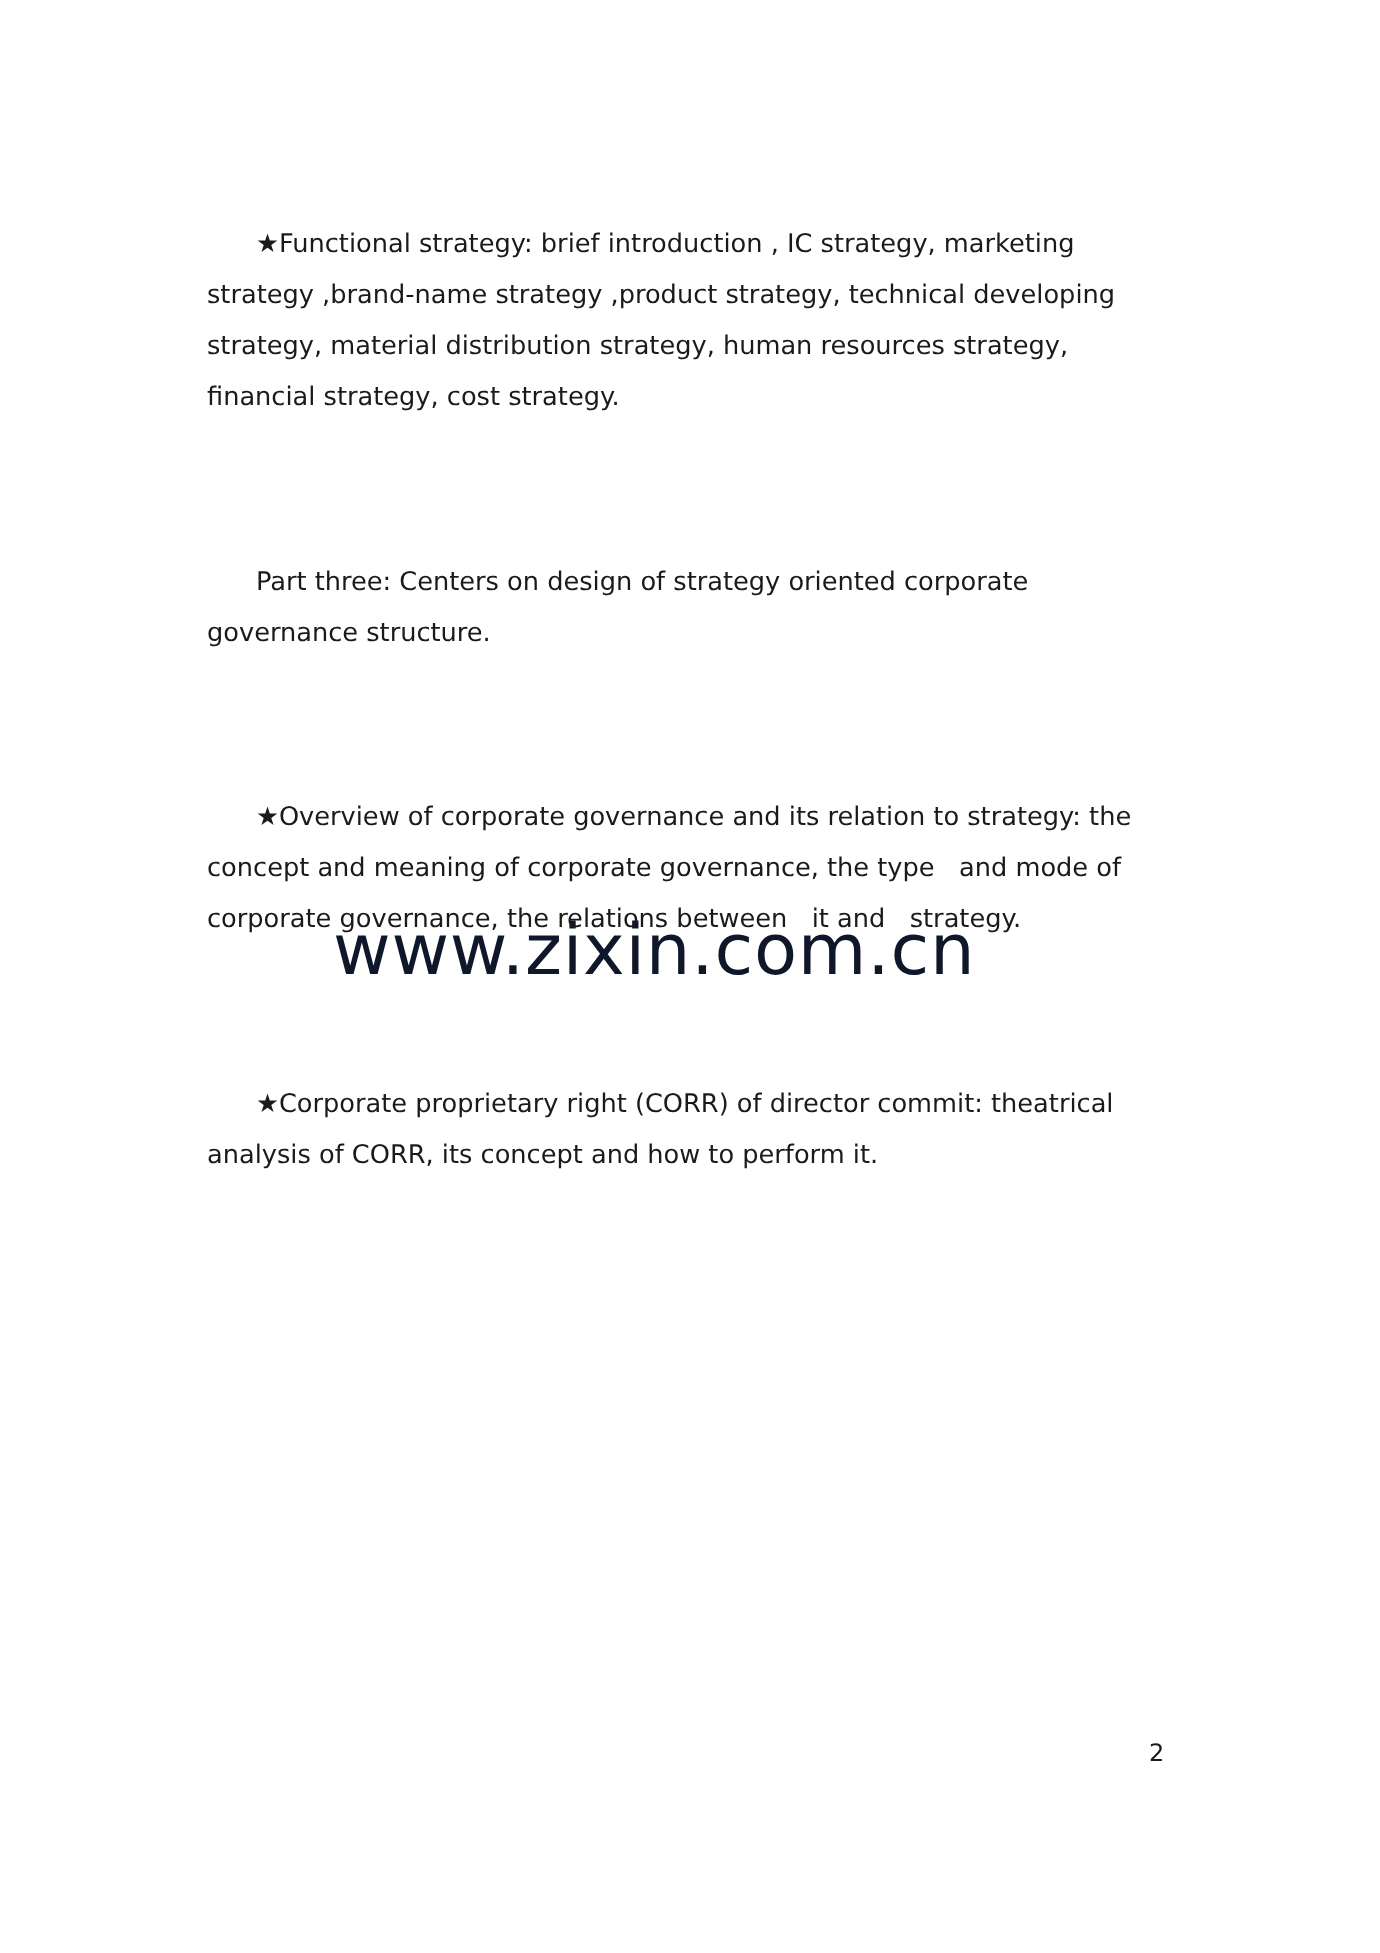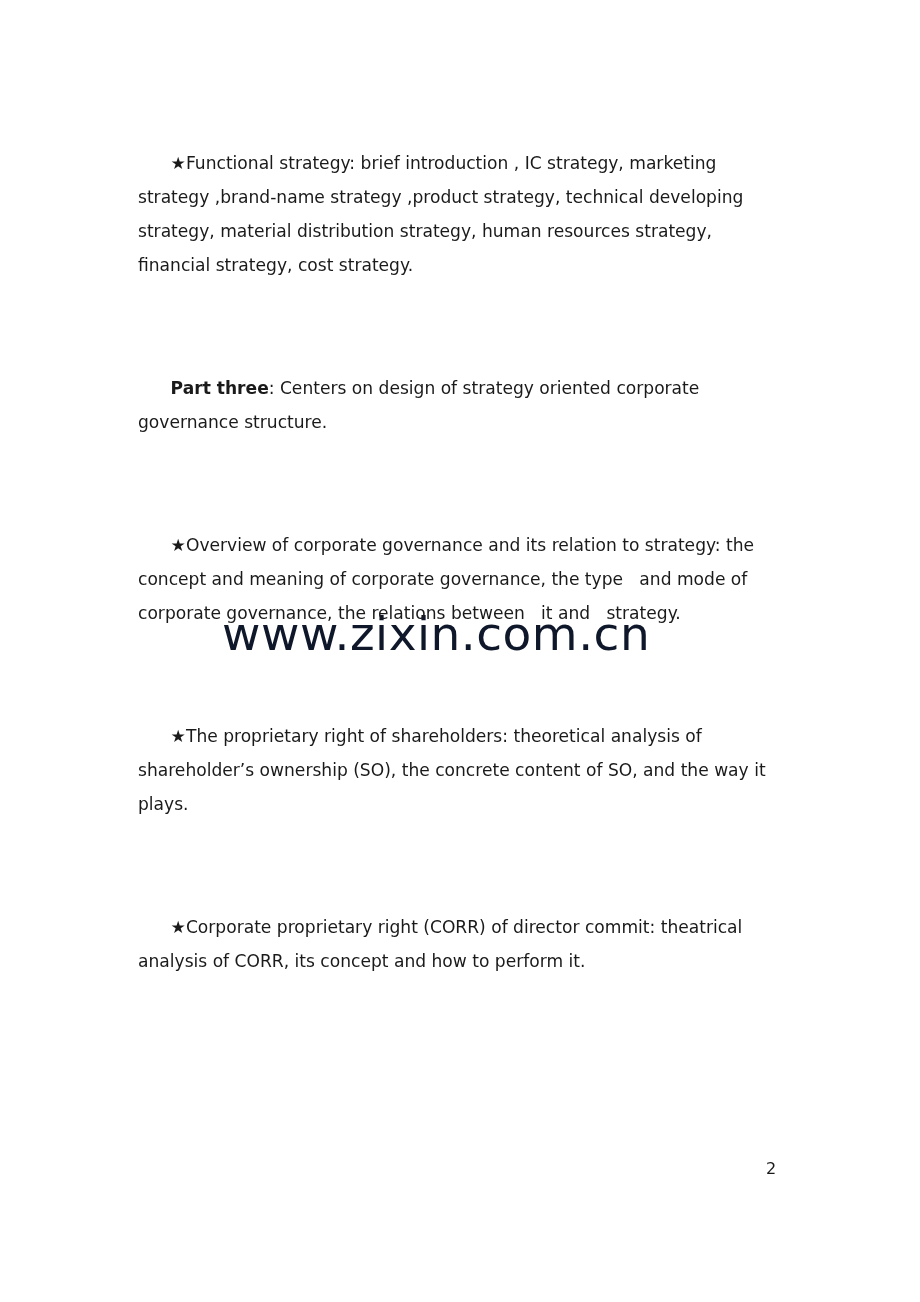--- a/index.html
+++ b/index.html
@@ -47,21 +47,21 @@
     font-family: "DejaVu Sans", sans-serif;
     font-size: 17.1px;
     line-height: 34px;
     color: #1a1a1a;
     text-indent: 37px;
     text-align: left;
     word-spacing: 0px;
     white-space: pre-wrap;
   }
   p.para .bold {
-    font-weight: 700;
+    font-weight: 400;
   }
   .pagenum {
     position: absolute;
     left: 766px;
     top: 1159px;
     font-family: "DejaVu Sans", sans-serif;
     font-size: 16px;
     color: #1a1a1a;
     z-index: 2;
   }
@@ -82,23 +82,20 @@
 
 
     <p class="para">
       <span class="bold">Part three</span><span>: Centers on design of strategy oriented corporate governance structure.</span>
     </p>
 
     <p class="para">
       <span>★Overview of corporate governance and its relation to strategy: the concept and meaning of corporate governance, the type   and mode of corporate governance, the relations between   it and   strategy.</span>
     </p>
 
-    <p class="para">
-      <span>★The proprietary right of shareholders: theoretical analysis of shareholder’s ownership (SO), the concrete content of SO, and the way it plays.</span>
-    </p>
 
     <p class="para">
       <span>★Corporate proprietary right (CORR) of director commit: theatrical analysis of CORR, its concept and how to perform it.</span>
     </p>
 
   </div>
 
   <div class="pagenum">2</div>
 
 </div>

